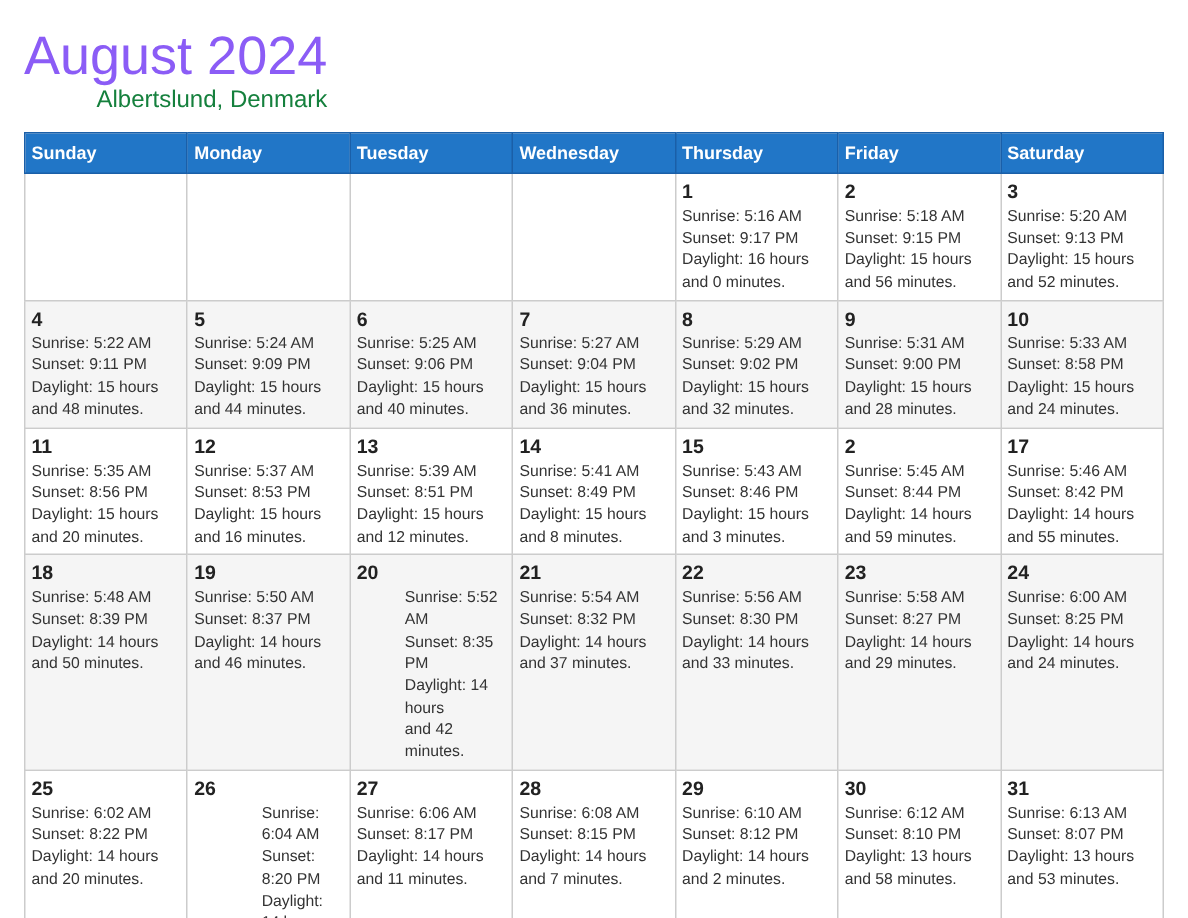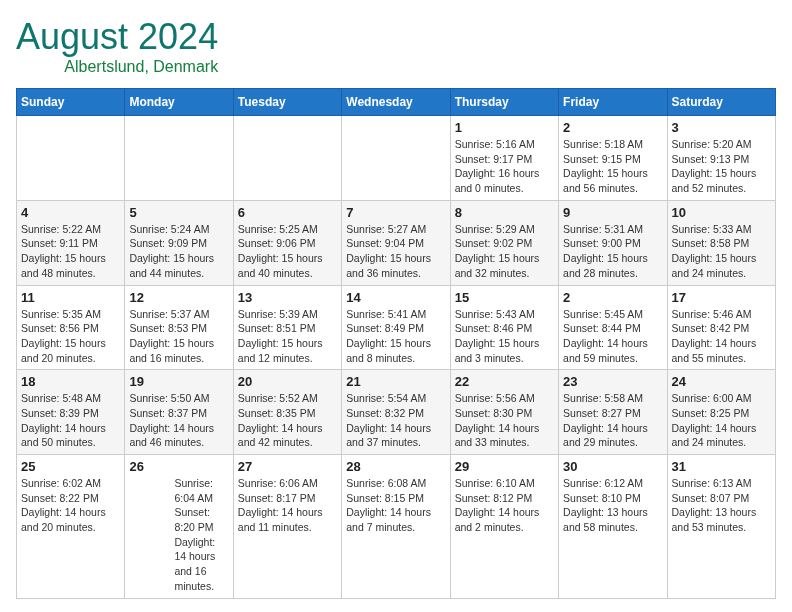--- a/index.html
+++ b/index.html
@@ -33,21 +33,21 @@
     .logo-icon {
       width: 28px;
       height: 28px;
     }
     .title-area {
       text-align: right;
     }
     .month-title {
       font-size: 36px;
       font-weight: normal;
-      color: #0f766e;
+      color: #8b5cf6;
     }
     .location {
       font-size: 16px;
       color: #15803d;
     }
     table {
       width: 100%;
       border-collapse: collapse;
       font-size: 11px;
     }
@@ -249,21 +249,21 @@
         </td>
         <td>
           <span class="day-num">19</span>
           <div class="day-info" style="white-space: pre-line;">Sunrise: 5:50 AM
 Sunset: 8:37 PM
 Daylight: 14 hours
 and 46 minutes.</div>
         </td>
         <td>
           <span class="day-num">20</span>
-          <div class="day-info" style="white-space: pre-line;">Sunrise: 5:52 AM
+          <div class="day-info" style="white-space: pre-line; margin-left: 32px;">Sunrise: 5:52 AM
 Sunset: 8:35 PM
 Daylight: 14 hours
 and 42 minutes.</div>
         </td>
         <td>
           <span class="day-num">21</span>
           <div class="day-info" style="white-space: pre-line;">Sunrise: 5:54 AM
 Sunset: 8:32 PM
 Daylight: 14 hours
 and 37 minutes.</div>

